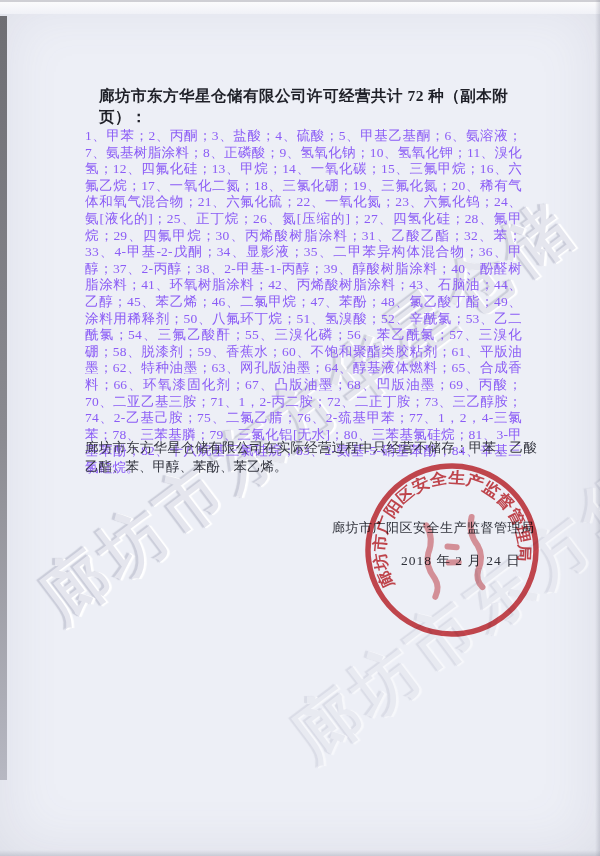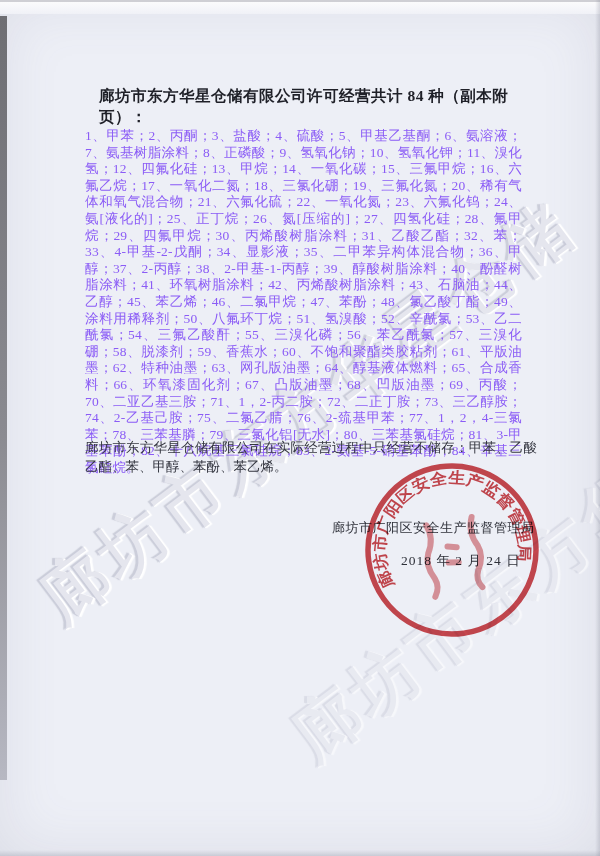--- a/index.html
+++ b/index.html
@@ -66,21 +66,21 @@
 <div class="page">
 
   <div class="edge-top"></div>
   <div class="edge-left"></div>
   <div class="edge-right"></div>
   <div class="edge-bottom"></div>
 
   <div class="watermark first">廊坊市东方华星仓储</div>
   <div class="watermark second">廊坊市东方华星仓储</div>
 
-  <div class="doc-title">廊坊市东方华星仓储有限公司许可经营共计 84 种（副本附页）：</div>
+  <div class="doc-title">廊坊市东方华星仓储有限公司许可经营共计 72 种（副本附页）：</div>
 
   <div class="chem-list">1、甲苯；2、丙酮；3、盐酸；4、硫酸；5、甲基乙基酮；6、氨溶液；7、氨基树脂涂料；8、正磷酸；9、氢氧化钠；10、氢氧化钾；11、溴化氢；12、四氟化硅；13、甲烷；14、一氧化碳；15、三氟甲烷；16、六氟乙烷；17、一氧化二氮；18、三氯化硼；19、三氟化氮；20、稀有气体和氧气混合物；21、六氟化硫；22、一氧化氮；23、六氟化钨；24、氨[液化的]；25、正丁烷；26、氮[压缩的]；27、四氢化硅；28、氟甲烷；29、四氟甲烷；30、丙烯酸树脂涂料；31、乙酸乙酯；32、苯；33、4-甲基-2-戊酮；34、显影液；35、二甲苯异构体混合物；36、甲醇；37、2-丙醇；38、2-甲基-1-丙醇；39、醇酸树脂涂料；40、酚醛树脂涂料；41、环氧树脂涂料；42、丙烯酸树脂涂料；43、石脑油；44、乙醇；45、苯乙烯；46、二氯甲烷；47、苯酚；48、氯乙酸丁酯；49、涂料用稀释剂；50、八氟环丁烷；51、氢溴酸；52、辛酰氯；53、乙二酰氯；54、三氟乙酸酐；55、三溴化磷；56、苯乙酰氯；57、三溴化硼；58、脱漆剂；59、香蕉水；60、不饱和聚酯类胶粘剂；61、平版油墨；62、特种油墨；63、网孔版油墨；64、醇基液体燃料；65、合成香料；66、环氧漆固化剂；67、凸版油墨；68、凹版油墨；69、丙酸；70、二亚乙基三胺；71、1，2-丙二胺；72、二正丁胺；73、三乙醇胺；74、2-乙基己胺；75、二氯乙腈；76、2-巯基甲苯；77、1，2，4-三氯苯；78、三苯基膦；79、三氯化铝[无水]；80、三苯基氯硅烷；81、3-甲基苯酚；82、十八烷基三氯硅烷；83、2-氨基-5-硝基苯酚；84、辛基三氯硅烷。</div>
 
   <div class="note">廊坊市东方华星仓储有限公司在实际经营过程中只经营不储存：甲苯、乙酸乙酯、苯、甲醇、苯酚、苯乙烯。</div>
 
   <div class="agency">廊坊市广阳区安全生产监督管理局</div>
 
   <div class="date">2018 年 2 月 24 日</div>
 
   <svg class="seal" viewBox="0 0 200 200" xmlns="http://www.w3.org/2000/svg">

